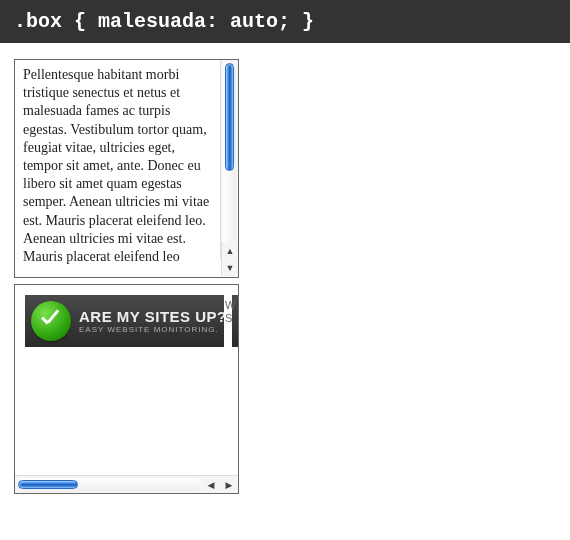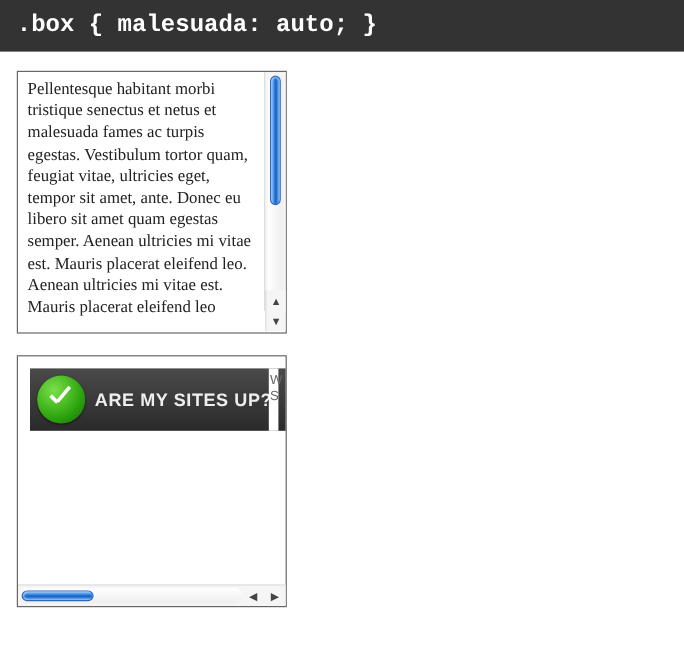--- a/index.html
+++ b/index.html
@@ -26,21 +26,21 @@
     width: 225px;
   }
   .box {
     width: 225px;
     border: 1px solid #666;
     background: #fff;
     position: relative;
   }
   .box1 {
     height: 219px;
-    margin-bottom: 18px;
+    margin-bottom: 6px;
   }
   .text-area {
     position: absolute;
     top: 0; left: 0; bottom: 0; right: 18px;
     padding: 6px 8px;
     font-size: 14px;
     line-height: 1.3;
     color: #222;
     overflow: hidden;
   }
@@ -208,20 +208,21 @@
         </div>
       </div>
     </div>
 
     <div class="box box2">
       <div class="img-area">
         <div class="banner">
           <div class="check"></div>
           <div class="banner-text">
             <div class="banner-title">ARE MY SITES UP?</div>
+            <div class="banner-sub">EASY WEBSITE MONITORING.</div>
           </div>
         </div>
         <div class="extra-tile">W
 S</div>
       </div>
       <div class="hscroll">
         <div class="track">
           <div class="thumb"></div>
         </div>
         <div class="arrows">

